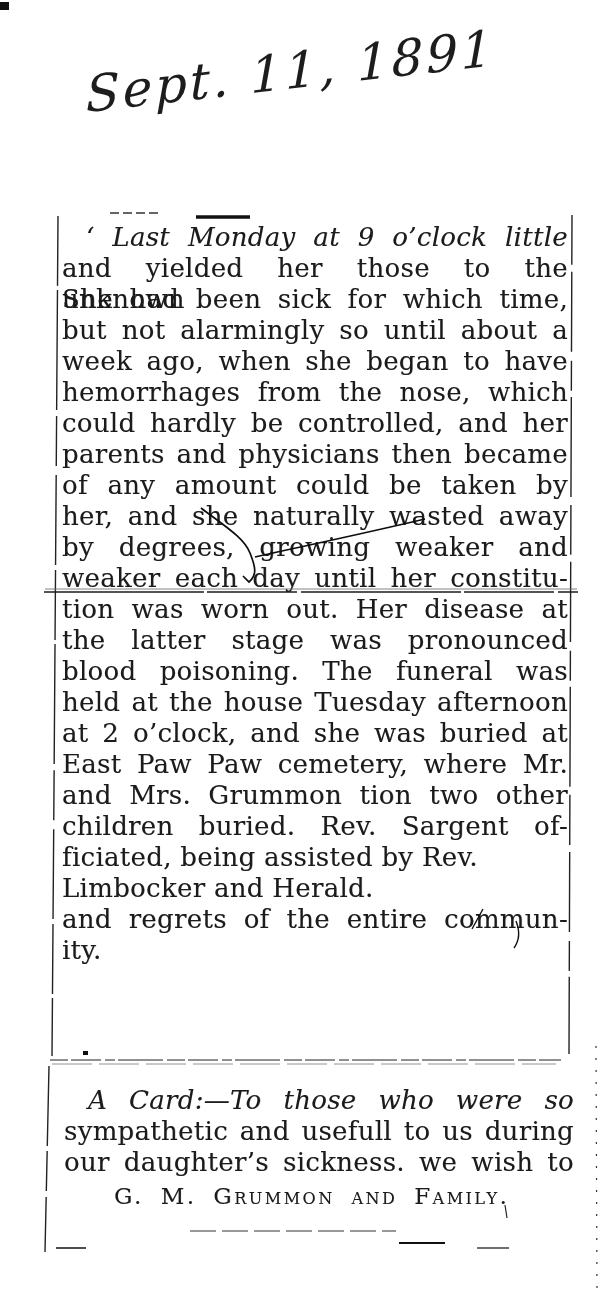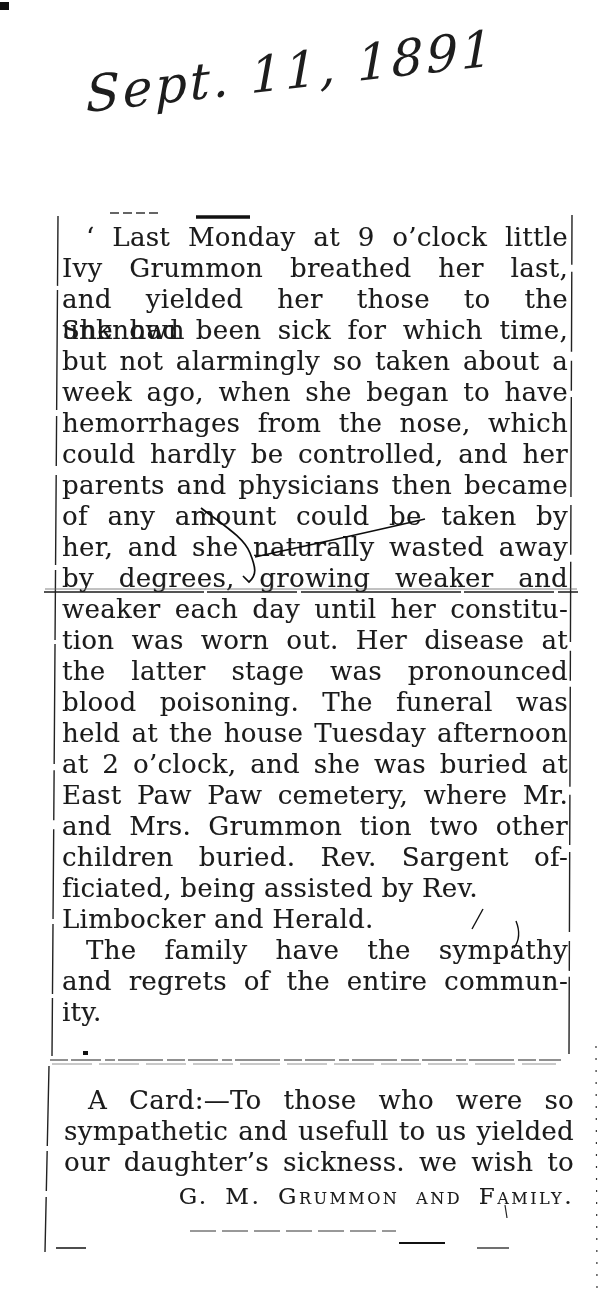--- a/index.html
+++ b/index.html
@@ -42,78 +42,76 @@
     height: 31px;
     color: #1b1b1b;
     text-align: justify;
     text-align-last: justify;
     letter-spacing: 0.3px;
     text-shadow: 0.3px 0.3px 0 rgba(20,20,20,0.35);
     overflow: visible;
     white-space: normal;
   }
   .line.no-just { text-align: left; text-align-last: left; }
-  .line.indent { padding-left: 24px; }
+  .line.indent { padding-left: 24px; font-style: italic; }
   .signature {
     margin-top: 3px;
     padding-left: 50px;
     font-size: 23px;
     line-height: 30px;
     color: #1b1b1b;
     font-variant: small-caps;
     letter-spacing: 2.5px;
     word-spacing: 7px;
     text-shadow: 0.3px 0.3px 0 rgba(20,20,20,0.35);
-    text-align: right;
+    text-align: left;
   }
   svg.marks {
     position: absolute; left: 0; top: 0;
     width: 600px; height: 1300px;
     pointer-events: none;
   }
 </style>
 </head>
 <body>
 
 <div class="page">
 
   <div class="handwritten">Sept. 11, 1891</div>
 
   <div class="obituary">
     <div class="line indent">‘ Last Monday at 9 o’clock little</div>
-    <div class="line">Ivy Grummon breathed her last,</div>
     <div class="line">and yielded her those to the unknown</div>
     <div class="line">She had been sick for which time,</div>
-    <div class="line">but not alarmingly so taken about a</div>
+    <div class="line">but not alarmingly so until about a</div>
     <div class="line">week ago, when she began to have</div>
     <div class="line">hemorrhages from the nose, which</div>
     <div class="line">could hardly be controlled, and her</div>
     <div class="line">parents and physicians then became</div>
     <div class="line">of any amount could be taken by</div>
     <div class="line">her, and she naturally wasted away</div>
     <div class="line">by degrees, growing weaker and</div>
     <div class="line">weaker each day until her constitu-</div>
     <div class="line">tion was worn out.  Her disease at</div>
     <div class="line">the latter stage was pronounced</div>
     <div class="line">blood poisoning.  The funeral was</div>
     <div class="line">held at the house Tuesday afternoon</div>
     <div class="line">at 2 o’clock, and she was buried at</div>
     <div class="line">East Paw Paw cemetery, where Mr.</div>
     <div class="line">and Mrs. Grummon tion two other</div>
     <div class="line">children buried.  Rev. Sargent of-</div>
     <div class="line no-just">ficiated, being assisted by Rev.</div>
     <div class="line no-just">Limbocker and Herald.</div>
-    <div class="line indent">The family have the sympathy</div>
     <div class="line">and regrets of the entire commun-</div>
     <div class="line no-just">ity.</div>
   </div>
 
   <div class="card-section">
     <div class="line indent">A Card:—To those who were so</div>
-    <div class="line">sympathetic and usefull to us  yielded</div>
+    <div class="line">sympathetic and usefull to us  during</div>
     <div class="line">our daughter’s sickness. we  wish  to</div>
     <div class="signature">G. M. Grummon and Family.</div>
   </div>
 
   <svg class="marks" viewBox="0 0 600 1300" xmlns="http://www.w3.org/2000/svg">
 
     <rect x="0" y="2" width="9" height="8" fill="#101010"></rect>
 
     <path d="M110 213 h48" stroke="#333" stroke-width="1.5" stroke-dasharray="9 4" fill="none"></path>
     <path d="M196 217 h54" stroke="#111" stroke-width="3.5" fill="none"></path>

